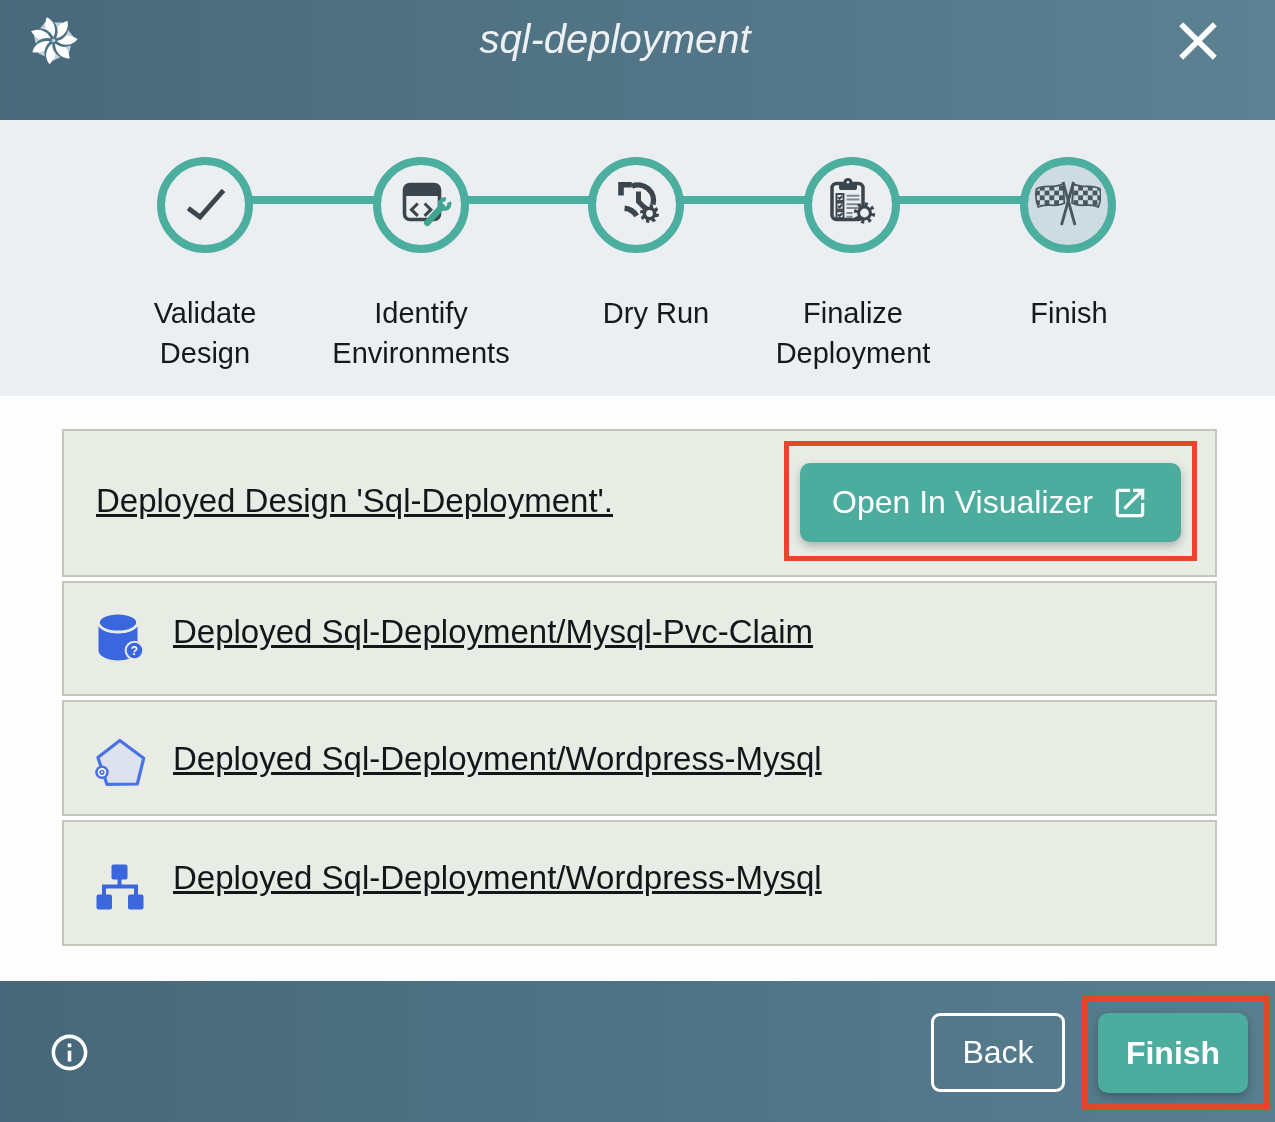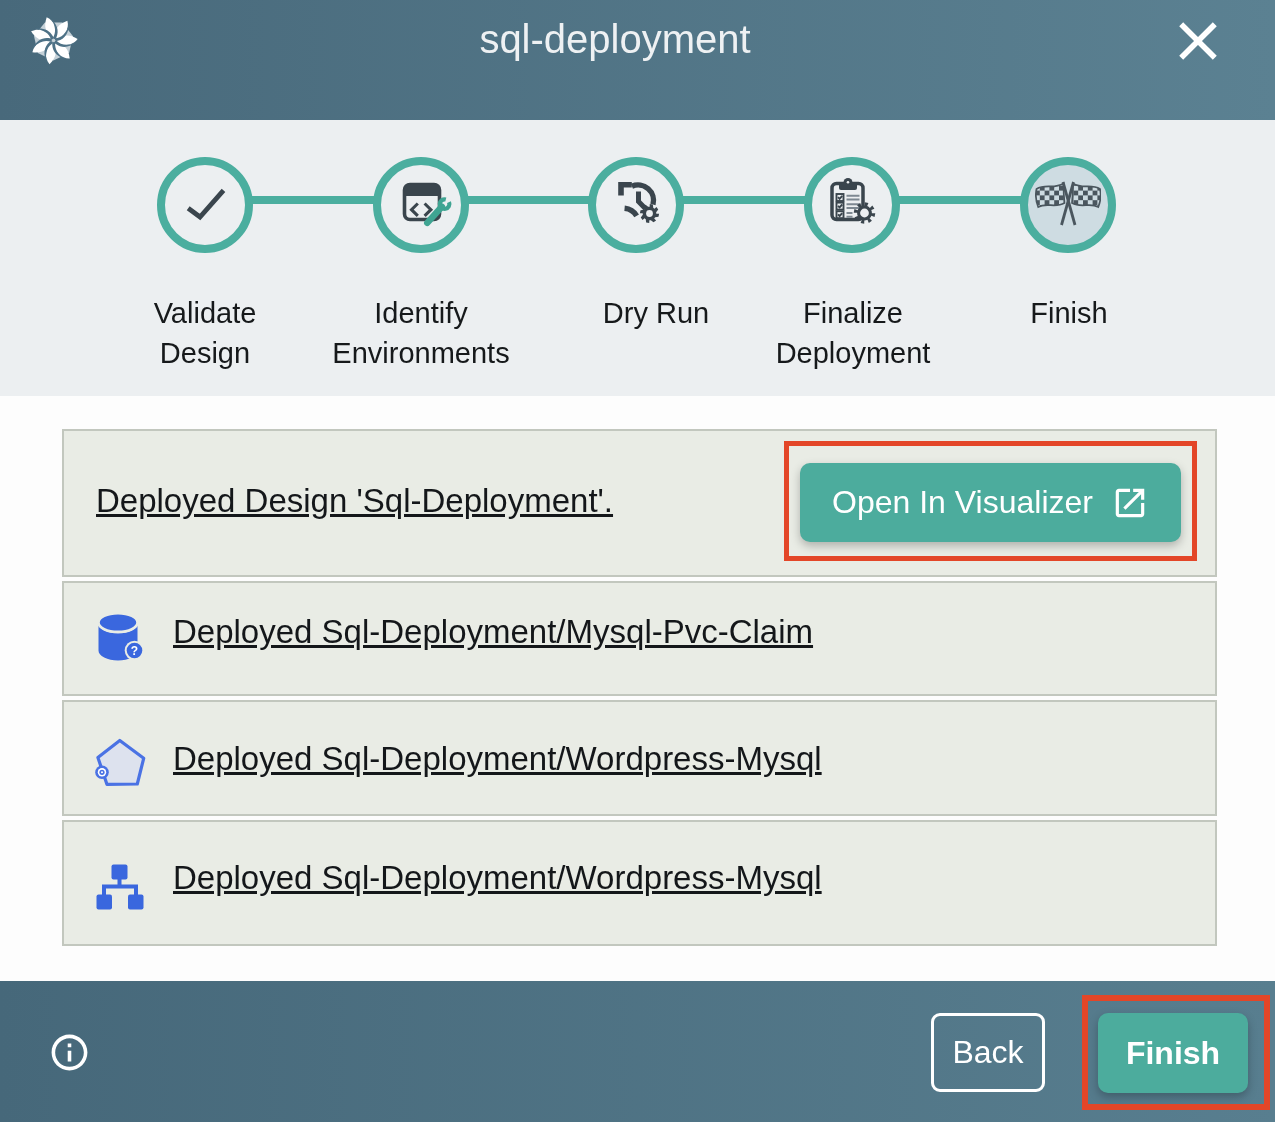--- a/index.html
+++ b/index.html
@@ -3,41 +3,41 @@
 <meta charset="utf-8">
 <style>
   * { margin:0; padding:0; box-sizing:border-box; }
   html,body { width:1275px; height:1122px; overflow:hidden; }
   body { font-family:"Liberation Sans", sans-serif; position:relative; background:#fdfdfd; }
   .abs { position:absolute; }
 
   .header { left:0; top:0; width:1275px; height:120px;
     background:linear-gradient(90deg,#48697b 0%,#5b8192 100%); }
   .title { left:0; top:0; width:1230px; height:78px; line-height:78px;
-    text-align:center; font-size:40px; color:#eef1f3; }
+    text-align:center; font-size:40px; color:#eef1f3;font-style:italic; }
 
   .stepper { left:0; top:120px; width:1275px; height:276px; background:#eceff1; }
   .connector { left:205px; top:196px; width:863px; height:8px; background:#4bae9f; }
   .circle { width:96px; height:96px; border-radius:50%; border:8px solid #4bae9f;
     background:#eceff1; top:157px; display:flex; align-items:center; justify-content:center; }
   .circle.last { background:#cedce2; }
   .circle svg { position:relative; top:-2.5px; }
   .slabel { top:283px; width:260px; text-align:center; font-size:29px; line-height:40px; color:#16191b;margin-top:10px; }
 
   .row { left:62px; width:1155px; background:#e9ece5; border:2px solid #c2c7be; }
   .rowtext { font-size:33px; color:#14171a;text-decoration:underline; }
 
   .tealbtn { background:#4cac9d; border-radius:10px; color:#fff;
     display:flex; align-items:center; justify-content:center;
     box-shadow:0 4px 10px rgba(0,0,0,0.25); }
   .redbox { border:5px solid #e34628; }
 
   .footer { left:0; top:981px; width:1275px; height:141px;
     background:linear-gradient(90deg,#46687a 0%,#587e8f 100%); }
-  .backbtn { left:931px; top:1013px; width:114px; height:79px; border:3px solid #fff;
+  .backbtn { left:931px; top:1013px; width:134px; height:79px; border:3px solid #fff;
     border-radius:9px; color:#fff; font-size:32px; display:flex; align-items:center; justify-content:center; }
   .finbtn { left:1098px; top:1013px; width:150px; height:80px; font-size:32px;font-weight:bold; }
 </style>
 </head>
 <body>
   <div class="abs header"></div>
   <div class="abs title">sql-deployment</div>
   <svg class="abs" id="logo" style="left:29px; top:15px;" width="49" height="50" viewBox="0 0 49 50">
     <g transform="translate(24.5,25.5)">
       <path fill="#c5d1d8" d="M8.77,-17.98L19.52,-4.35L15.57,12.55L-0.10,20.00L-15.70,12.39L-19.48,-4.55L-8.59,-18.06Z"></path>

